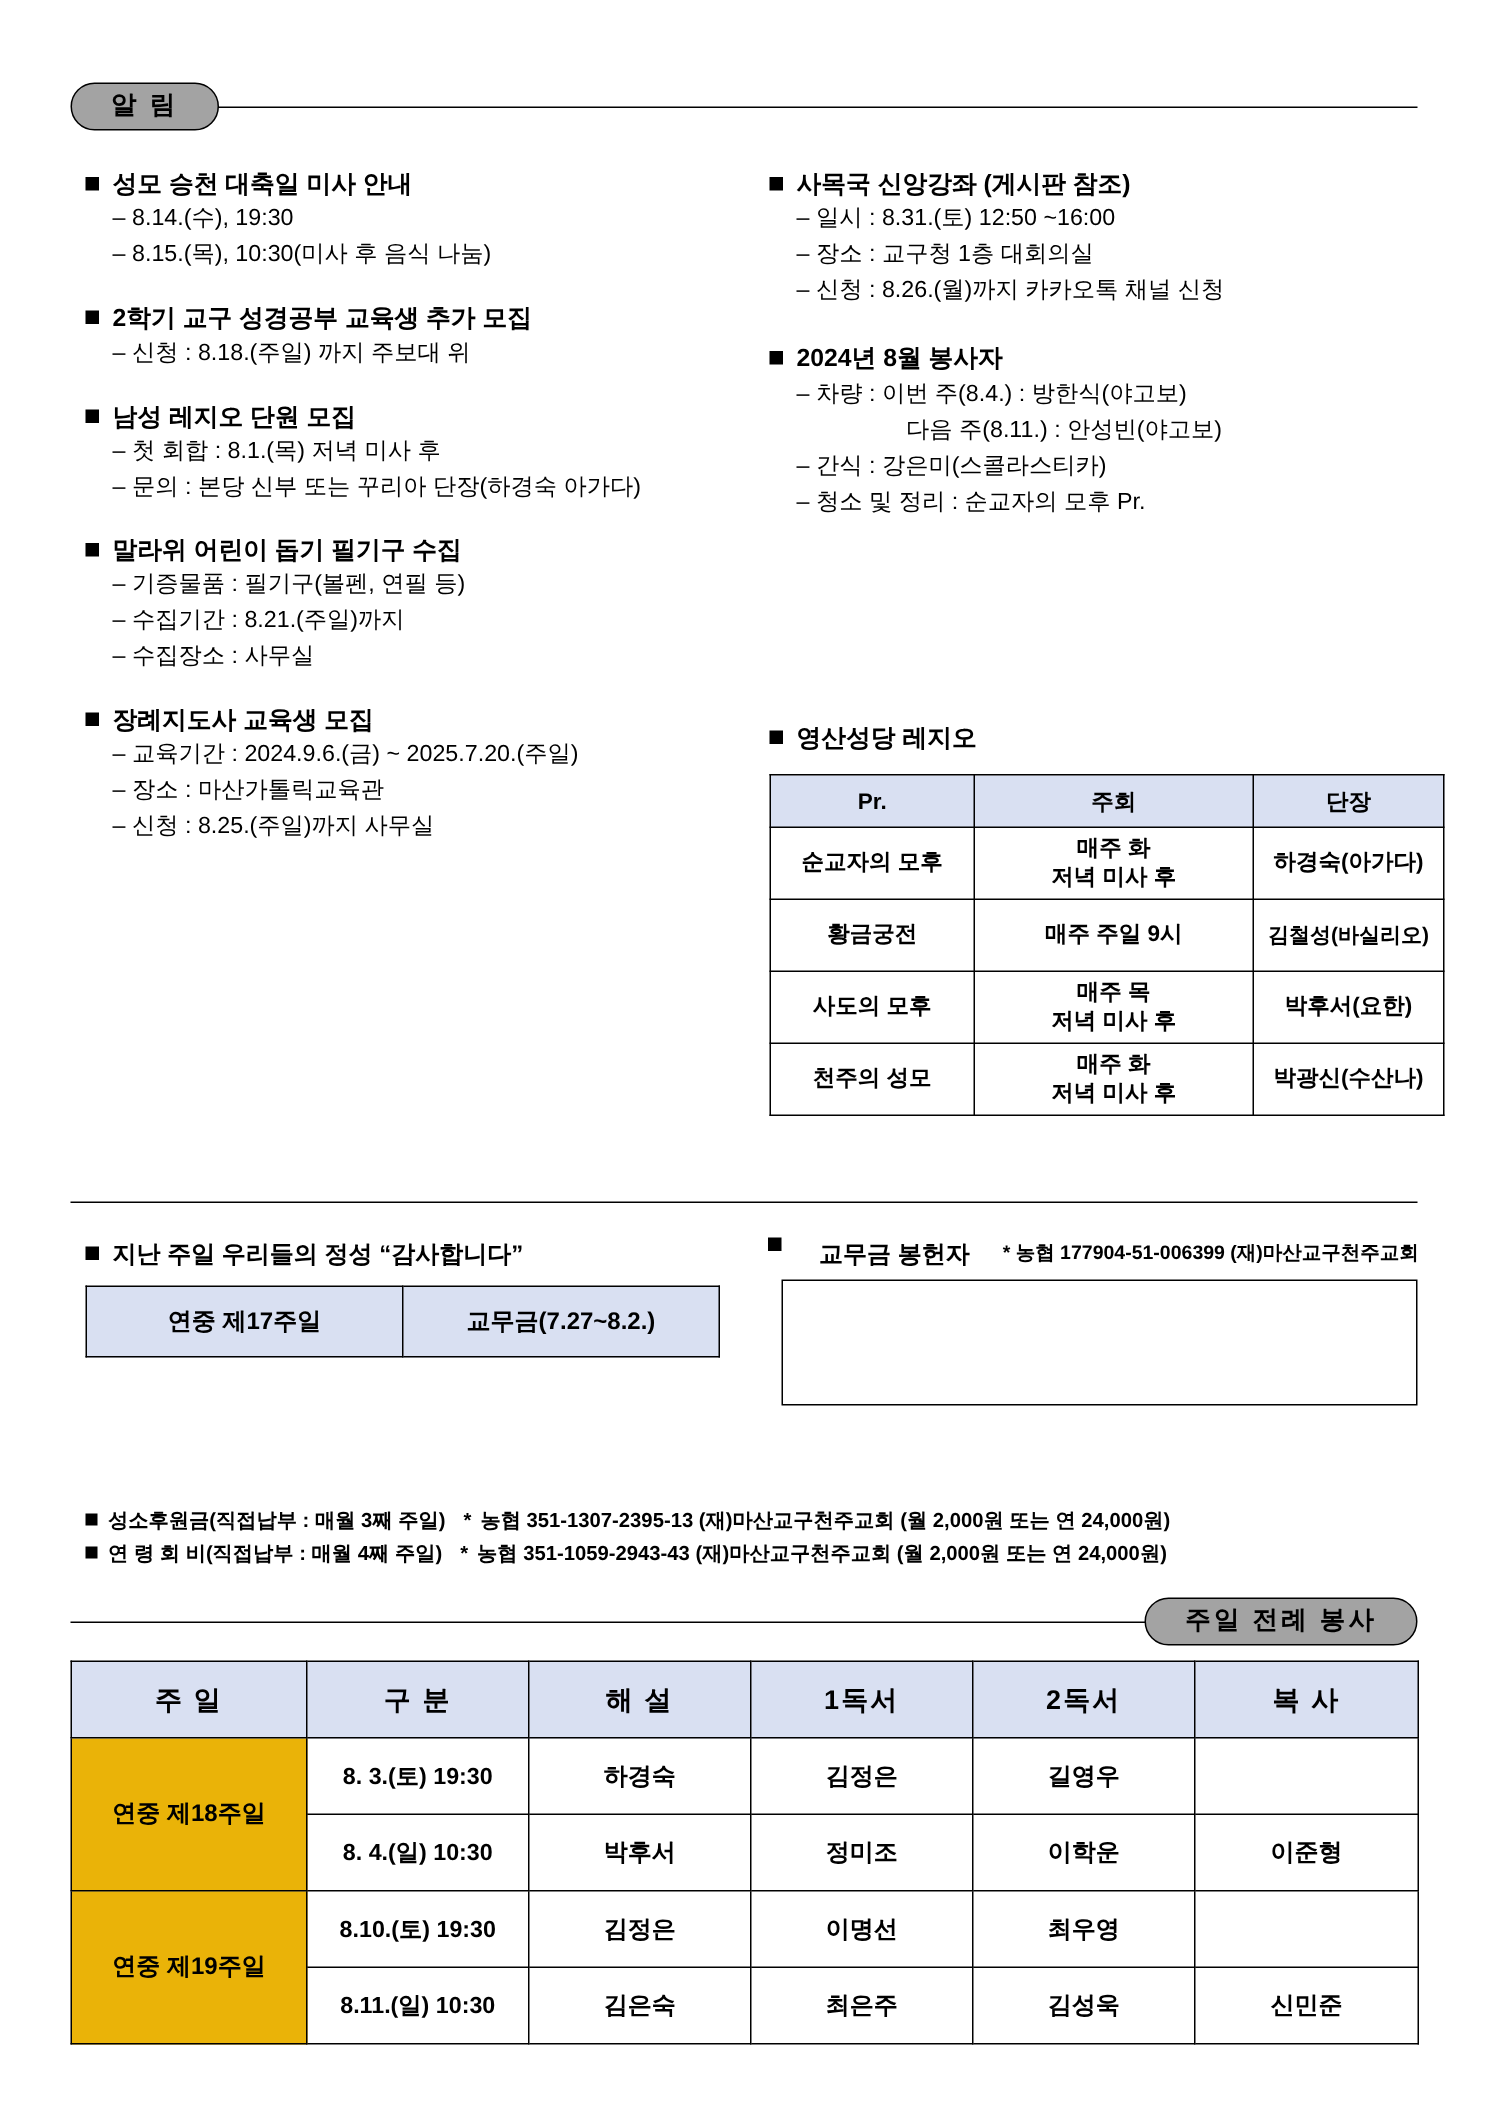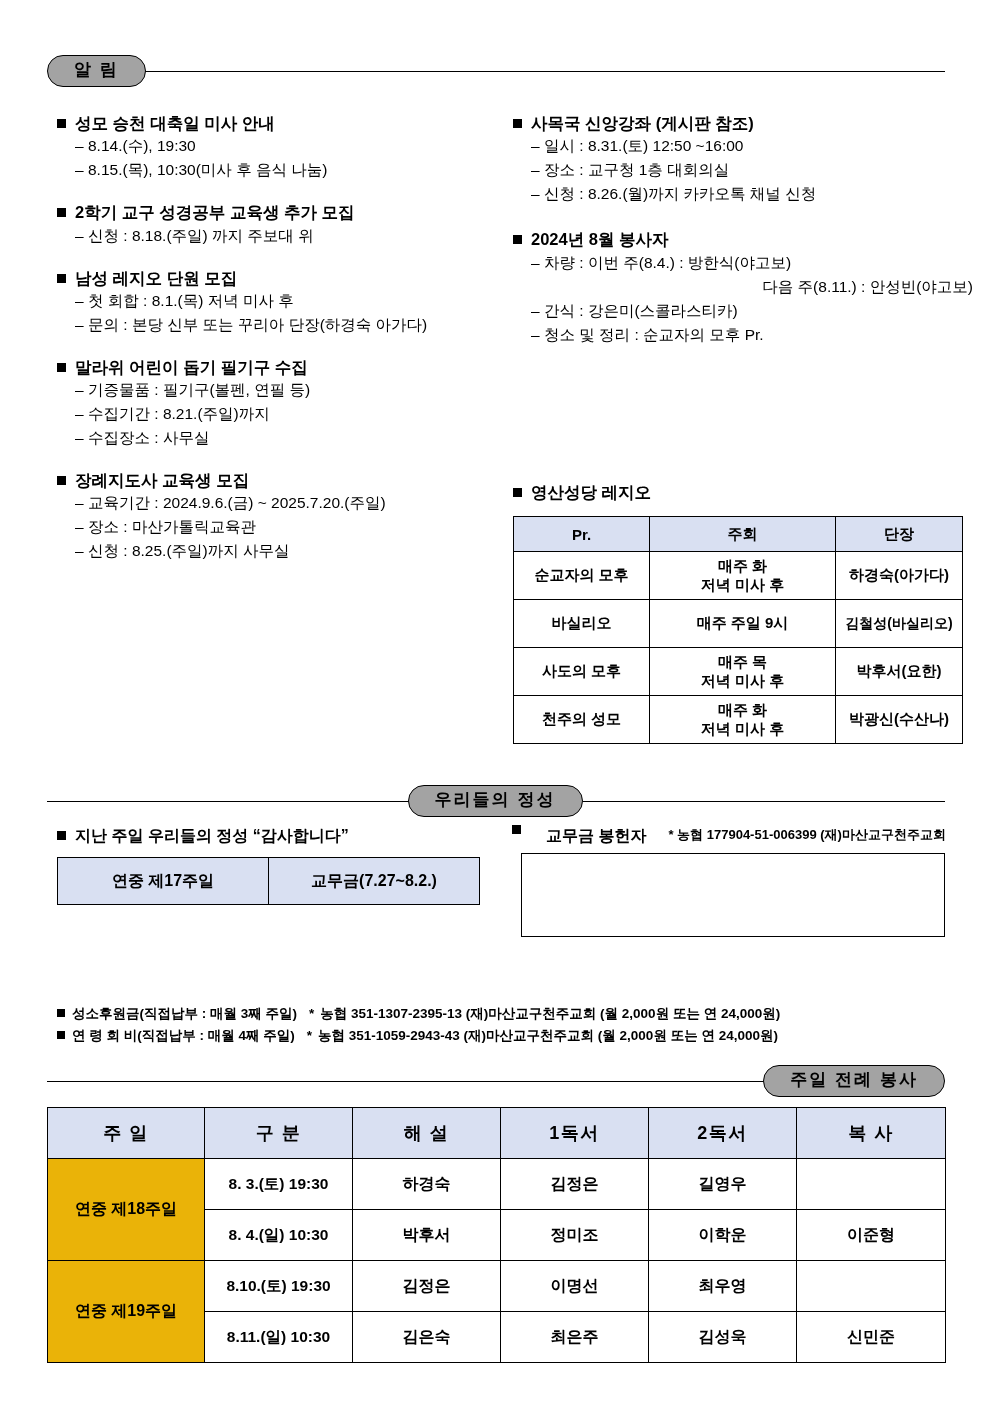--- a/index.html
+++ b/index.html
@@ -78,21 +78,21 @@
     white-space: nowrap;
     padding-left: 18px;
     display: flex;
     align-items: baseline;
   }
   .nitem .dash {
     display: inline-block;
     width: 13px;
     flex: 0 0 auto;
   }
-  .nitem.cont { padding-left: 91px; justify-content: flex-end; }
+  .nitem.cont { padding-left: 91px; }
 
   
   table.grid {
     border-collapse: collapse;
     table-layout: fixed;
   }
   table.grid td, table.grid th {
     border: 1.4px solid #000;
     text-align: center;
     vertical-align: middle;
@@ -363,42 +363,41 @@
       </tr>
     </thead>
     <tbody>
       <tr>
         <td>순교자의 모후</td>
         <td style="white-space:pre-line">매주 화
 저녁 미사 후</td>
         <td>하경숙(아가다)</td>
       </tr>
       <tr>
-        <td>바실리오</td>
+        <td>황금궁전</td>
         <td style="white-space:pre-line">매주 주일 9시</td>
         <td style="font-size:14px">김철성(바실리오)</td>
       </tr>
       <tr>
         <td>사도의 모후</td>
         <td style="white-space:pre-line">매주 목
 저녁 미사 후</td>
         <td>박후서(요한)</td>
       </tr>
       <tr>
         <td>천주의 성모</td>
         <td style="white-space:pre-line">매주 화
 저녁 미사 후</td>
         <td>박광신(수산나)</td>
       </tr>
     </tbody>
   </table>
 
   <div class="banner right" style="left:47px; top:782px; width:898px;">
     <span class="rule"></span>
-    <span class="pill">우리들의 정성</span>
     <span class="rule"></span>
   </div>
 
   <div id="thanks-head">
     <span class="bullet"></span>
     <span>지난 주일 우리들의 정성 “감사합니다”</span>
   </div>
 
   <table class="grid" id="offering-table">
     <colgroup>

